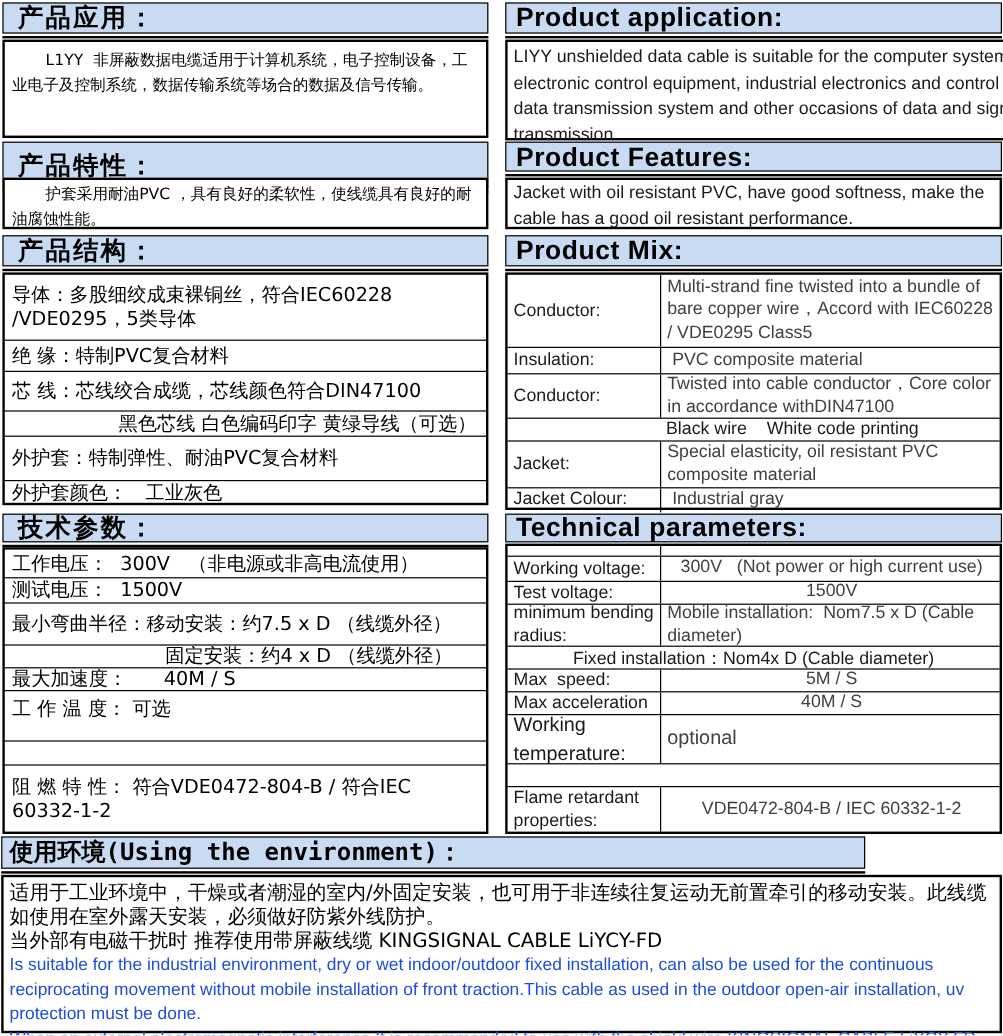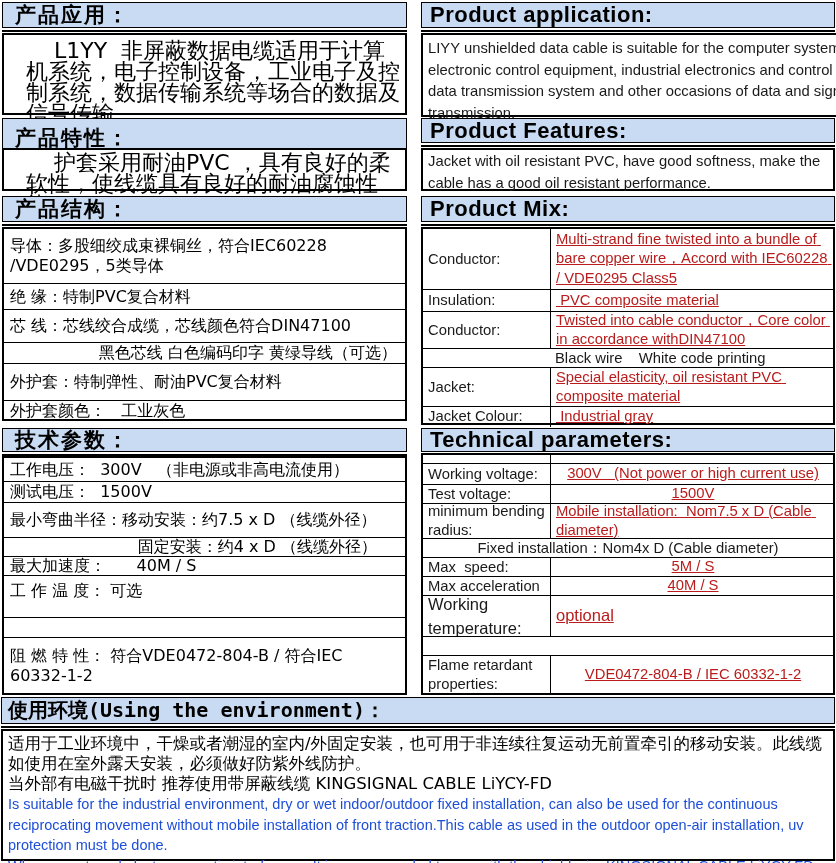--- a/index.html
+++ b/index.html
@@ -24,41 +24,41 @@
     height: 2px; background: #000;
   }
   .hdr-zh { font-weight: bold; font-size: 21px; letter-spacing: 2px; padding-left: 12px;
             font-family: "DejaVu Sans", sans-serif; }
   .hdr-en { font-weight: bold; font-size: 22px; letter-spacing: .5px; padding-left: 8px; }
   .hdr-env { font-weight: bold; font-size: 20px; padding-left: 6px;
              font-family: "DejaVu Sans Mono", "Liberation Mono", monospace; }
   
   .box { position: absolute; border: 2px solid #000; background: #fff; }
   .txt { white-space: pre-wrap; }
-  .zh-body { font-size: 22px; line-height: 21px; padding: 5px 5px 0 22px;
+  .zh-body { font-size: 13px; line-height: 21px; padding: 5px 5px 0 6px;
              font-family: "DejaVu Sans", sans-serif; }
   .zh-body.indent { text-indent: 28px; }
   .en-body { font-size: 14.8px; line-height: 21.5px; padding: 3px 4px 0 5px; color:#1a1a1a; }
   
   .tbl { position: absolute; border: 2px solid #000; display: flex; flex-direction: column; background:#fff; }
   .tr  { display: flex; align-items: center; border-top: 1px solid #000; flex: 0 0 auto; }
   .tr:first-child { border-top: none; }
   .tr.grow { flex: 1 1 auto; }
   .zh-cell { font-size: 16px; padding: 0 4px 0 6px; width: 100%;
              font-family: "DejaVu Sans", sans-serif; white-space: pre-wrap; line-height: 20px; }
   .zh-cell.right { text-align: right; padding-right: 8px; }
   .zh-cell.right-mid { text-align: right; padding-right: 28px; margin-left: 29px; }
   .zh-cell.top { align-self: flex-start; padding-top: 5px; }
   
   .lc { width: 128px; align-self: stretch; display: flex; align-items: center;
         border-right: 1px solid #000; padding: 0 2px 0 5px; flex: 0 0 auto;
         font-size: 14.8px; line-height: 19px; color:#1a1a1a; white-space: pre-wrap; }
   .lc.big { font-size: 16.5px; line-height: 24px; }
   .vc { flex: 1 1 auto; font-size: 14.8px; line-height: 19.5px; padding: 0 3px 0 5px;
-        color:#b91c1c; white-space: pre-wrap; text-decoration: underline; }
+        color:#404040; white-space: pre-wrap; }
   .vc.center { text-align: center; }
   .mc { flex: 1 1 auto; font-size: 14.8px; color:#1a1a1a; white-space: pre-wrap; }
   .mc.center { text-align: center; }
   .mc.pushed { padding-left: 132px; }
   
   .env-zh { font-size: 16.5px; line-height: 20px; font-family: "DejaVu Sans", sans-serif; white-space: pre-wrap; }
   .env-en { font-size: 14.5px; line-height: 20.5px; color:#1d4ed8; white-space: pre-wrap; }
 </style>
 </head>
 <body>
@@ -213,21 +213,21 @@
     </div>
     <div class="tr" style="height:19px">
       <div class="mc"></div>
     </div>
     <div class="tr grow">
       <div class="lc">Flame retardant properties:</div>
       <div class="vc center">VDE0472-804-B / IEC 60332-1-2</div>
     </div>
   </div>
 
-  <div class="hdr" style="left:1px; top:697px; width:834px; height:27px;">
+  <div class="hdr" style="left:1px; top:697px; width:720px; height:27px;">
     <span class="hdr-env txt">使用环境(Using the environment)：</span>
   </div>
   <div class="box" style="left:1px; top:729px; width:834px; height:132px; padding:3px 4px 0 5px;">
     <div class="env-zh txt">适用于工业环境中，干燥或者潮湿的室内/外固定安装，也可用于非连续往复运动无前置牵引的移动安装。此线缆如使用在室外露天安装，必须做好防紫外线防护。</div>
     <div class="env-zh txt">当外部有电磁干扰时 推荐使用带屏蔽线缆 KINGSIGNAL CABLE LiYCY-FD</div>
     <div class="env-en txt">Is suitable for the industrial environment, dry or wet indoor/outdoor fixed installation, can also be used for the continuous reciprocating movement without mobile installation of front traction.This cable as used in the outdoor open-air installation, uv protection must be done.</div>
     <div class="env-en txt">When an external electromagnetic interference It is recommended to use with the shield wire KINGSIGNAL CABLE LiYCY-FD</div>
   </div>
 
 </div>

